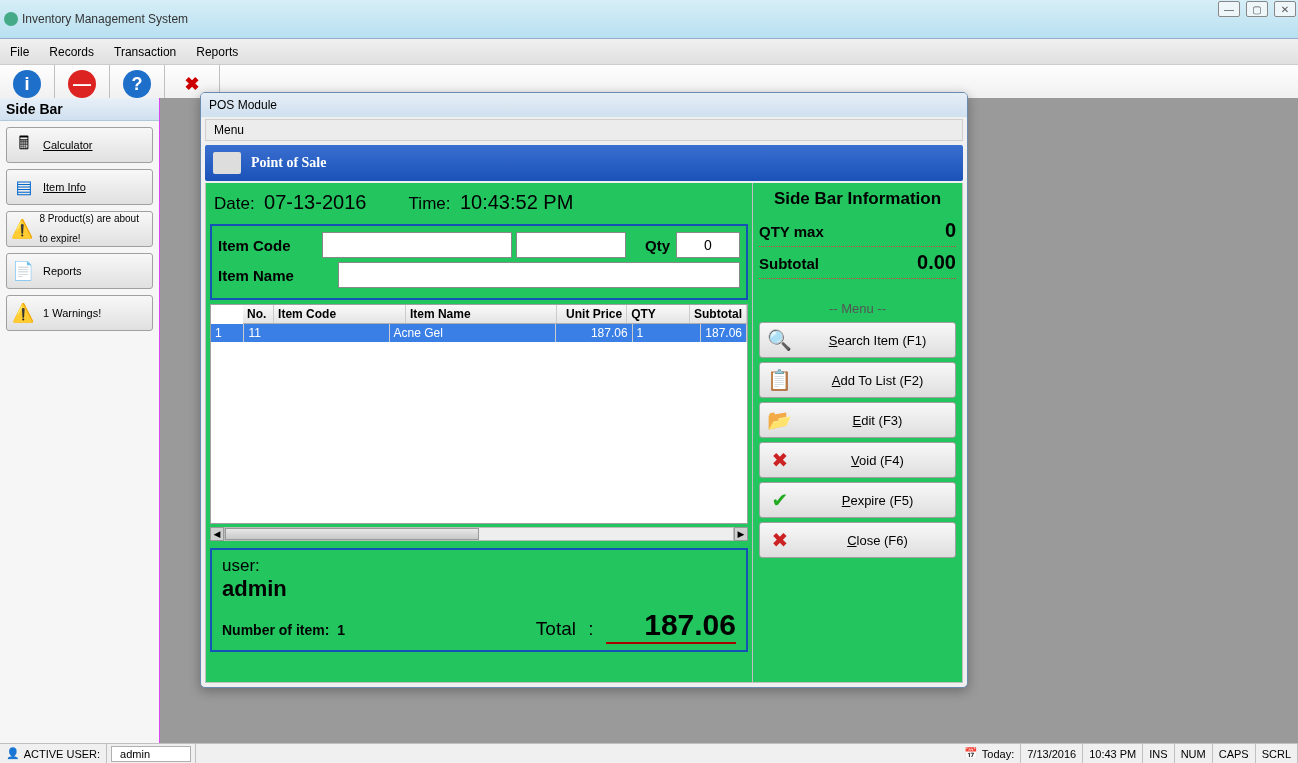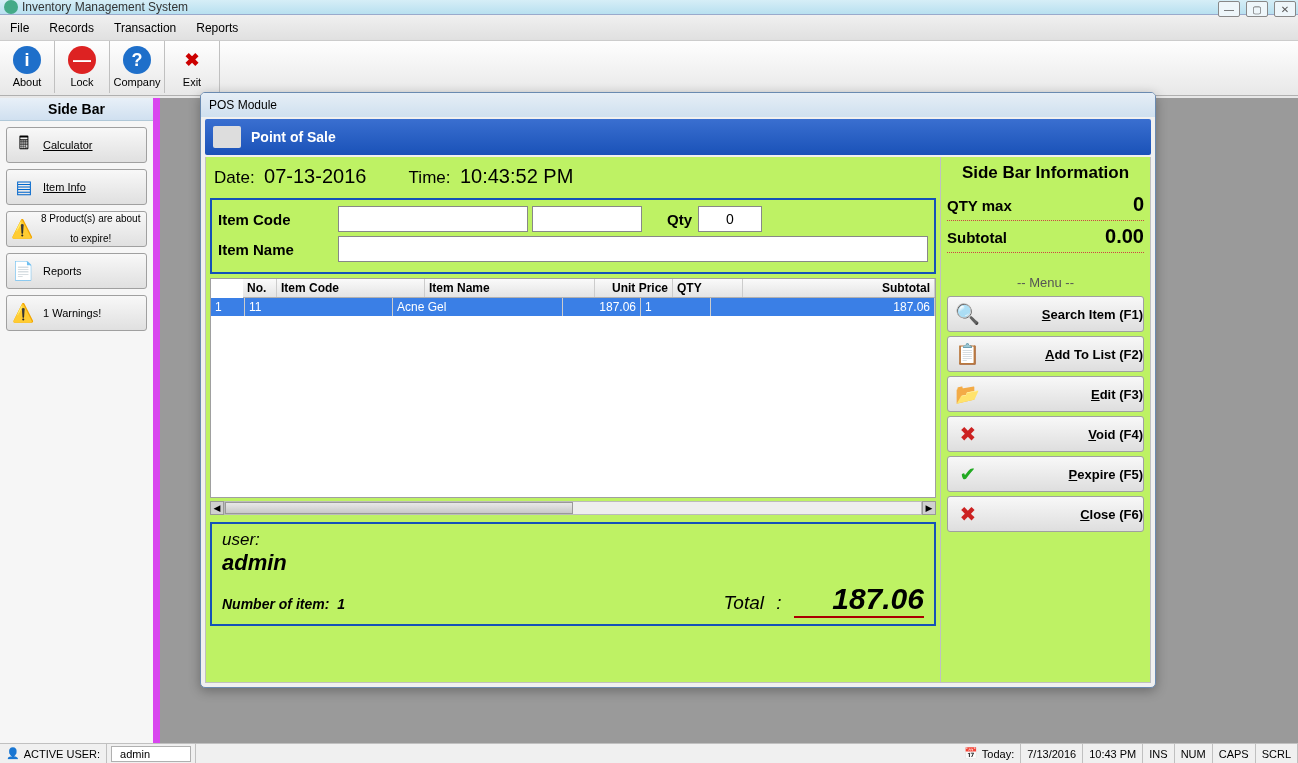--- a/index.html
+++ b/index.html
@@ -1,54 +1,54 @@
 <!DOCTYPE html>
 <html><head>
 <meta charset="utf-8">
 <style>
 * { box-sizing: border-box; margin: 0; padding: 0; font-family: "Segoe UI", Tahoma, sans-serif; }
 body { background: #e8e8e8; width: 1298px; height: 763px; overflow: hidden; position: relative; }
 
 
-.titlebar { height: 15px; background: linear-gradient(#d6eef7, #b8e0f0); display: flex; align-items: center; padding: 0 4px; border-bottom: 1px solid #9ac; position: relative; }
+.titlebar { height: 39px; background: linear-gradient(#d6eef7, #b8e0f0); display: flex; align-items: center; padding: 0 4px; border-bottom: 1px solid #9ac; position: relative; }
 .titlebar .app-icon { width: 14px; height: 14px; background: #4a8; border-radius: 50%; margin-right: 4px; }
 .titlebar .title { font-size: 12px; color: #333; }
 .titlebar .win-ctrls { position: absolute; right: 2px; top: 1px; display: flex; gap: 6px; }
 .titlebar .win-ctrls span { width: 22px; height: 16px; border: 1px solid #888; background: #eef6fa; border-radius: 2px; display: flex; align-items: center; justify-content: center; font-size: 10px; color: #555; cursor: pointer; }
 
 
 .menubar { height: 26px; background: linear-gradient(#f0f0f0, #e0e0e0); display: flex; align-items: center; padding: 0 0; border-bottom: 1px solid #ccc; font-size: 12px; }
 .menubar div { padding: 0 10px; cursor: pointer; }
 
 
 .toolbar { height: 55px; background: linear-gradient(#fefefe, #e8e8e8); border-bottom: 1px solid #b0b0b0; display: flex; }
 .tool-btn { width: 55px; height: 52px; border-right: 1px solid #c0c0c0; display: flex; flex-direction: column; align-items: center; justify-content: center; cursor: pointer; font-size: 11px; }
 .tool-btn .tool-icon { width: 28px; height: 28px; border-radius: 50%; margin-bottom: 2px; display: flex; align-items: center; justify-content: center; font-size: 18px; font-weight: bold; color: white; }
 .info-ic { background: #1e6fca; }
 .no-ic { background: #d22; }
 .help-ic { background: #1e6fca; }
 .exit-ic { background: transparent; color: #c00 !important; font-size: 26px; font-weight: bold; }
 
 
 .main { position: absolute; top: 98px; left: 0; right: 0; bottom: 20px; display: flex; }
-.sidebar { width: 160px; background: #f6f6f6; border-right: 7px solid #d946ef; text-align: center; }
+.sidebar { width: 160px; background: #f6f6f6; border-right: 1px solid #d946ef; }
 .sidebar-head { background: linear-gradient(#e8f0f8, #d0e0f0); padding: 3px 6px; font-size: 14px; font-weight: bold; border-bottom: 1px solid #b0c8d8; }
 .sb-btn { margin: 6px; height: 36px; background: linear-gradient(#f8f8f8, #e0e0e0); border: 1px solid #a0a0a0; border-radius: 3px; display: flex; align-items: center; padding: 0 4px; font-size: 11px; cursor: pointer; }
 .sb-btn .sb-ic { width: 26px; height: 26px; margin-right: 6px; display: flex; align-items: center; justify-content: center; font-size: 18px; }
 .workspace { flex: 1; background: #9a9a9a; position: relative; }
 
 
-.pos-win { position: absolute; left: 40px; top: -6px; width: 956px; height: 596px; background: #f0f0f0; border: 1px solid #6a8ab0; border-radius: 5px; box-shadow: 0 3px 12px rgba(0,0,0,0.3); display: flex; flex-direction: column; }
+.pos-win { position: absolute; left: 40px; top: -6px; width: 768px; height: 596px; background: #f0f0f0; border: 1px solid #6a8ab0; border-radius: 5px; box-shadow: 0 3px 12px rgba(0,0,0,0.3); display: flex; flex-direction: column; }
 .pos-titlebar { height: 24px; background: linear-gradient(#e6eef6, #cfe0ef); border-radius: 4px 4px 0 0; padding: 0 8px; font-size: 12px; display: flex; align-items: center; }
 .pos-menubar { height: 22px; padding: 0 8px; font-size: 12px; display: flex; align-items: center; background: #ececec; border: 1px solid #d0d0d0; margin: 2px 4px; }
 .pos-header { margin: 2px 4px; height: 36px; background: linear-gradient(#3a6fd0, #1a52b8); color: white; display: flex; align-items: center; padding: 0 8px; border-radius: 2px; }
 .pos-header .printer-ic { width: 28px; height: 22px; background: #ddd; border-radius: 2px; margin-right: 10px; }
-.pos-header span { font-weight: bold; font-size: 14px; }
-
-.pos-body { flex: 1; display: flex; margin: 0 4px 4px 4px; background: #bef264; border: 1px solid #c0c0c0; border-top: none; }
+.pos-header span { font-weight: bold; font-size: 14px; font-family: Liberation Serif, serif; }
+
+.pos-body { flex: 1; display: flex; margin: 0 4px 4px 4px; background: #22c55e; border: 1px solid #c0c0c0; border-top: none; }
 .pos-left { flex: 1; min-width: 0; display: flex; flex-direction: column; padding: 4px; }
 .pos-right { width: 210px; border-left: 1px solid #c0c0c0; padding: 6px; display: flex; flex-direction: column; }
 
 .dt-row { font-size: 17px; padding: 4px 4px 6px 4px; }
 .item-box { border: 2px solid #2a6; border-color: #1452b8; margin: 4px 0; padding: 6px; }
 .item-row { display: flex; align-items: center; margin-bottom: 4px; font-size: 15px; font-weight: bold; }
 .item-row label { width: 120px; }
 .item-box input { height: 26px; border: 1px solid #888; font-size: 14px; padding: 0 4px; }
 
 .data-grid { border: 1px solid #a0a0a0; height: 220px; font-size: 12px; overflow: hidden; background: #fff; }
@@ -57,34 +57,34 @@
 .dg-row { display: flex; }
 .dg-row.sel { background: #3a7fe6; color: #fff; }
 .dg-row div { font-weight: normal; }
 .c-no { width: 34px; } .c-code { width: 148px; } .c-name { width: 170px; } .c-price { width: 78px; text-align: right; } .c-qty { width: 70px; } .c-sub { flex: 1; text-align: right; }
 
 .scroll-row { display: flex; align-items: center; height: 16px; margin-top: 2px; }
 .scroll-row .arrow { width: 14px; height: 14px; background: #d0d0d0; border: 1px solid #999; font-size: 9px; display: flex; align-items: center; justify-content: center; }
 .scroll-row .track { flex: 1; height: 14px; background: #eee; border: 1px solid #bbb; position: relative; }
 .scroll-row .thumb { position: absolute; left: 0; width: 50%; height: 100%; background: linear-gradient(#e8e8e8,#c8c8c8); border: 1px solid #999; }
 
-.summary-box { border: 2px solid #1452b8; margin-top: 6px; padding: 6px 10px; font-style: italic; }
+.summary-box { border: 2px solid #1452b8; margin-top: 6px; padding: 6px 10px; }
 .summary-box .user-lbl { font-size: 17px; }
 .summary-box .user-val { font-size: 22px; font-weight: bold; }
 .summary-box .bottom-row { display: flex; align-items: baseline; margin-top: 6px; font-size: 14px; }
 
 .sb-info-head { text-align: center; font-size: 17px; font-weight: bold; margin-bottom: 6px; }
 .sb-info-row { display: flex; justify-content: space-between; align-items: baseline; font-size: 15px; font-weight: bold; border-bottom: 1px dotted #c44; padding: 4px 0; }
 .sb-info-row span:last-child { font-size: 20px; }
 
 .menu-lbl { text-align: center; font-size: 13px; margin: 22px 0 6px; color: #555; }
 .action-btn { height: 36px; background: linear-gradient(#f8f8f8,#dedede); border: 1px solid #a0a0a0; border-radius: 3px; margin-bottom: 4px; display: flex; align-items: center; font-size: 13px; cursor: pointer; }
 .action-btn .ab-ic { width: 32px; height: 28px; margin: 0 4px; display: flex; align-items: center; justify-content: center; font-size: 20px; }
 .action-btn span.u { text-decoration: underline; }
-.action-btn .ab-lbl { flex: 1; text-align: right; font-weight: bold; }
+.action-btn .ab-lbl { flex: 1; text-align: center; font-weight: normal; }
 
 
 .statusbar { position: absolute; bottom: 0; left: 0; right: 0; height: 20px; background: #f0f0f0; border-top: 1px solid #c0c0c0; display: flex; align-items: center; font-size: 11px; }
 .statusbar .seg { padding: 0 6px; border-right: 1px solid #c0c0c0; height: 100%; display: flex; align-items: center; }
 .statusbar .user-box { background: #fff; border: 1px solid #b0b0b0; padding: 0 8px; height: 16px; display: flex; align-items: center; min-width: 80px; }
 .statusbar .spacer { flex: 1; }
 </style>
 </head>
 <body>
 
@@ -145,20 +145,23 @@
     </div>
     <div class="sb-btn">
       <div class="sb-ic">⚠️</div>
       <div>1 Warnings!</div>
     </div>
   </div>
 
   <div class="workspace">
     <div class="pos-win">
       <div class="pos-titlebar">POS Module</div>
+      <div class="pos-menubar">
+          <span>Menu</span>
+        </div>
       <div class="pos-header">
         <div class="printer-ic"></div>
         <span>Point of Sale</span>
       </div>
       <div class="pos-body">
         <div class="pos-left">
           <div class="dt-row">
             <span>Date:</span>
             &nbsp;<span style="font-size:20px">07-13-2016</span>
             &nbsp;&nbsp;&nbsp;&nbsp;&nbsp;&nbsp;&nbsp;

